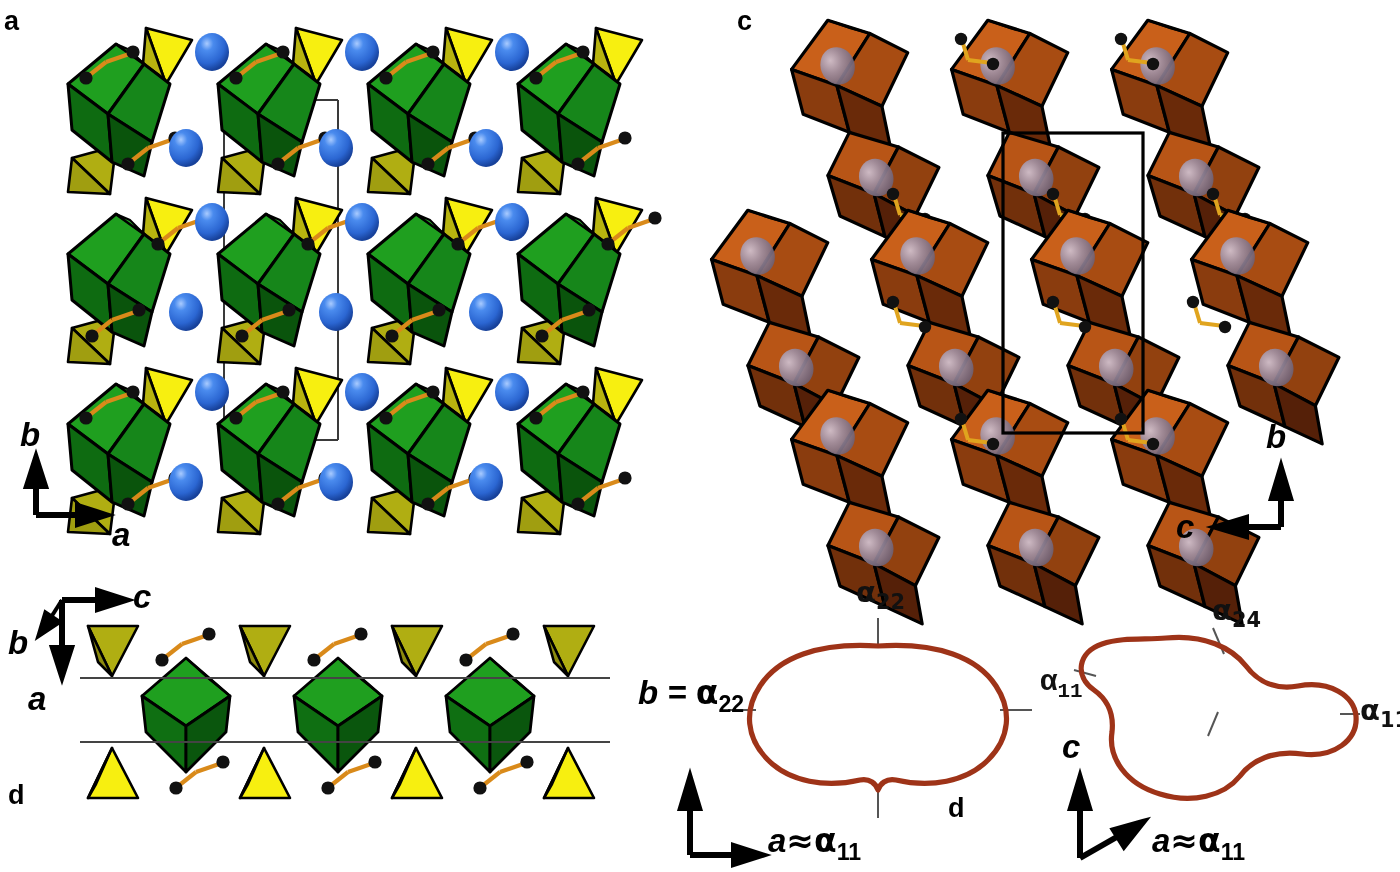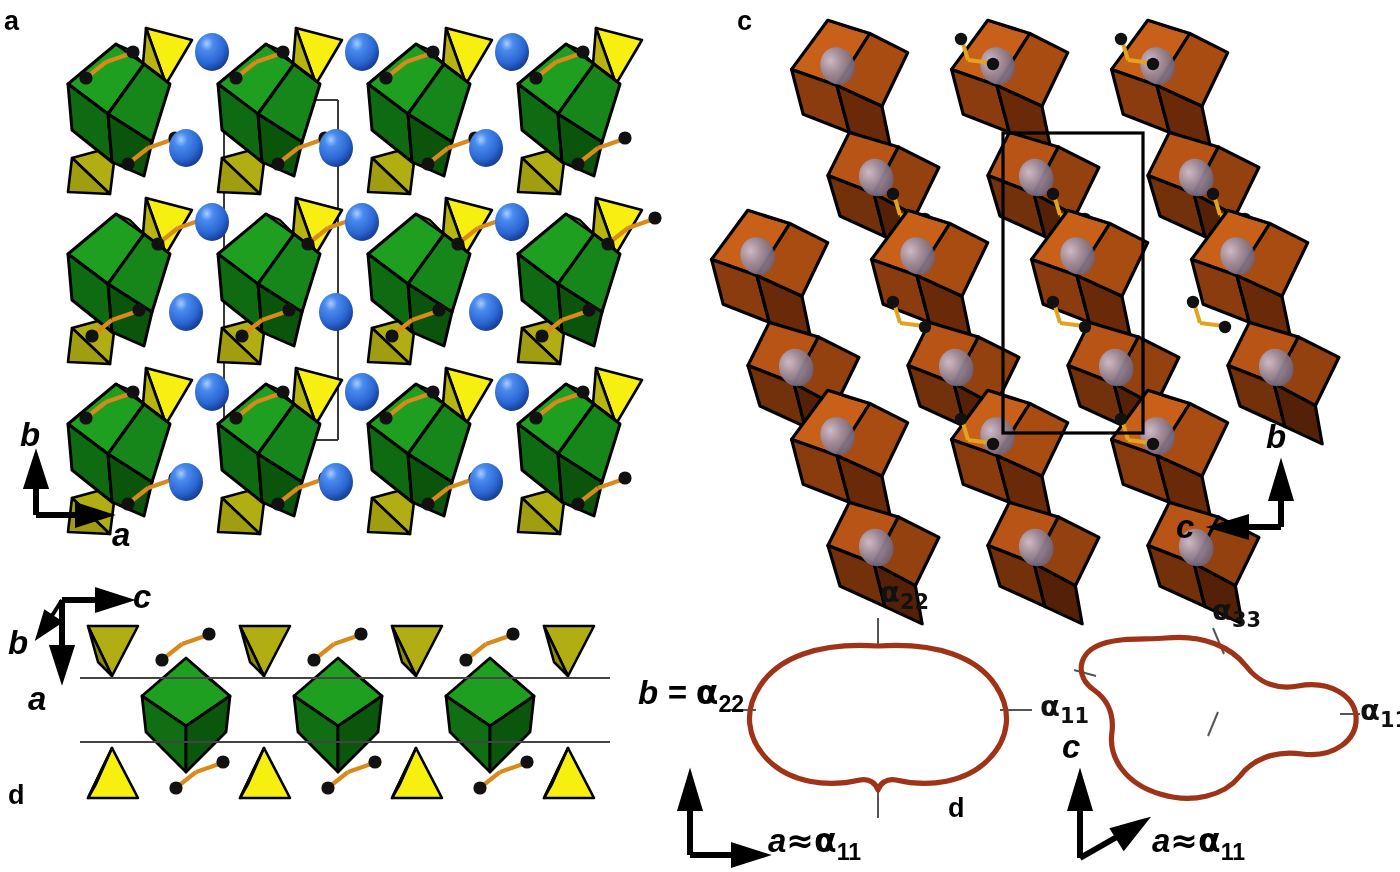--- a/index.html
+++ b/index.html
@@ -465,35 +465,35 @@
 <div class="axis-lbl" style="left:20px;top:418px;">b</div>
 <div class="axis-lbl" style="left:112px;top:518px;">a</div>
 
 <div class="axis-lbl" style="left:1266px;top:420px;">b</div>
 <div class="axis-lbl" style="left:1176px;top:510px;">c</div>
 
 <div class="axis-lbl" style="left:133px;top:580px;">c</div>
 <div class="axis-lbl" style="left:8px;top:626px;">b</div>
 <div class="axis-lbl" style="left:28px;top:682px;">a</div>
 
-<div class="alpha-lbl" style="left:856px;top:578px;margin-left:24px;">
+<div class="alpha-lbl" style="left:856px;top:578px;">
   <span>α</span><sub>22</sub>
 </div>
-<div class="alpha-lbl" style="left:1040px;top:692px;">
+<div class="alpha-lbl" style="left:1040px;top:668px;font-family:Liberation Mono, monospace;">
   <span>α</span><sub>11</sub>
 </div>
 <div class="axis-lbl" style="left:638px;top:676px;">
   b&nbsp;=&nbsp;<span class="gk">α</span><sub>22</sub>
 </div>
 <div class="axis-lbl" style="left:768px;top:824px;">
   a<span class="gk">≈</span><span class="gk">α</span><sub>11</sub>
 </div>
 
 <div class="alpha-lbl" style="left:1212px;top:596px;">
-  <span>α</span><sub>33</sub>
+  <span>α</span><sub>24</sub>
 </div>
 <div class="alpha-lbl" style="left:1360px;top:696px;">
   <span>α</span><sub>11</sub>
 </div>
 <div class="axis-lbl" style="left:1062px;top:730px;">c</div>
 <div class="axis-lbl" style="left:1152px;top:824px;">
   a<span class="gk">≈</span><span class="gk">α</span><sub>11</sub>
 </div>
 
 </div>

